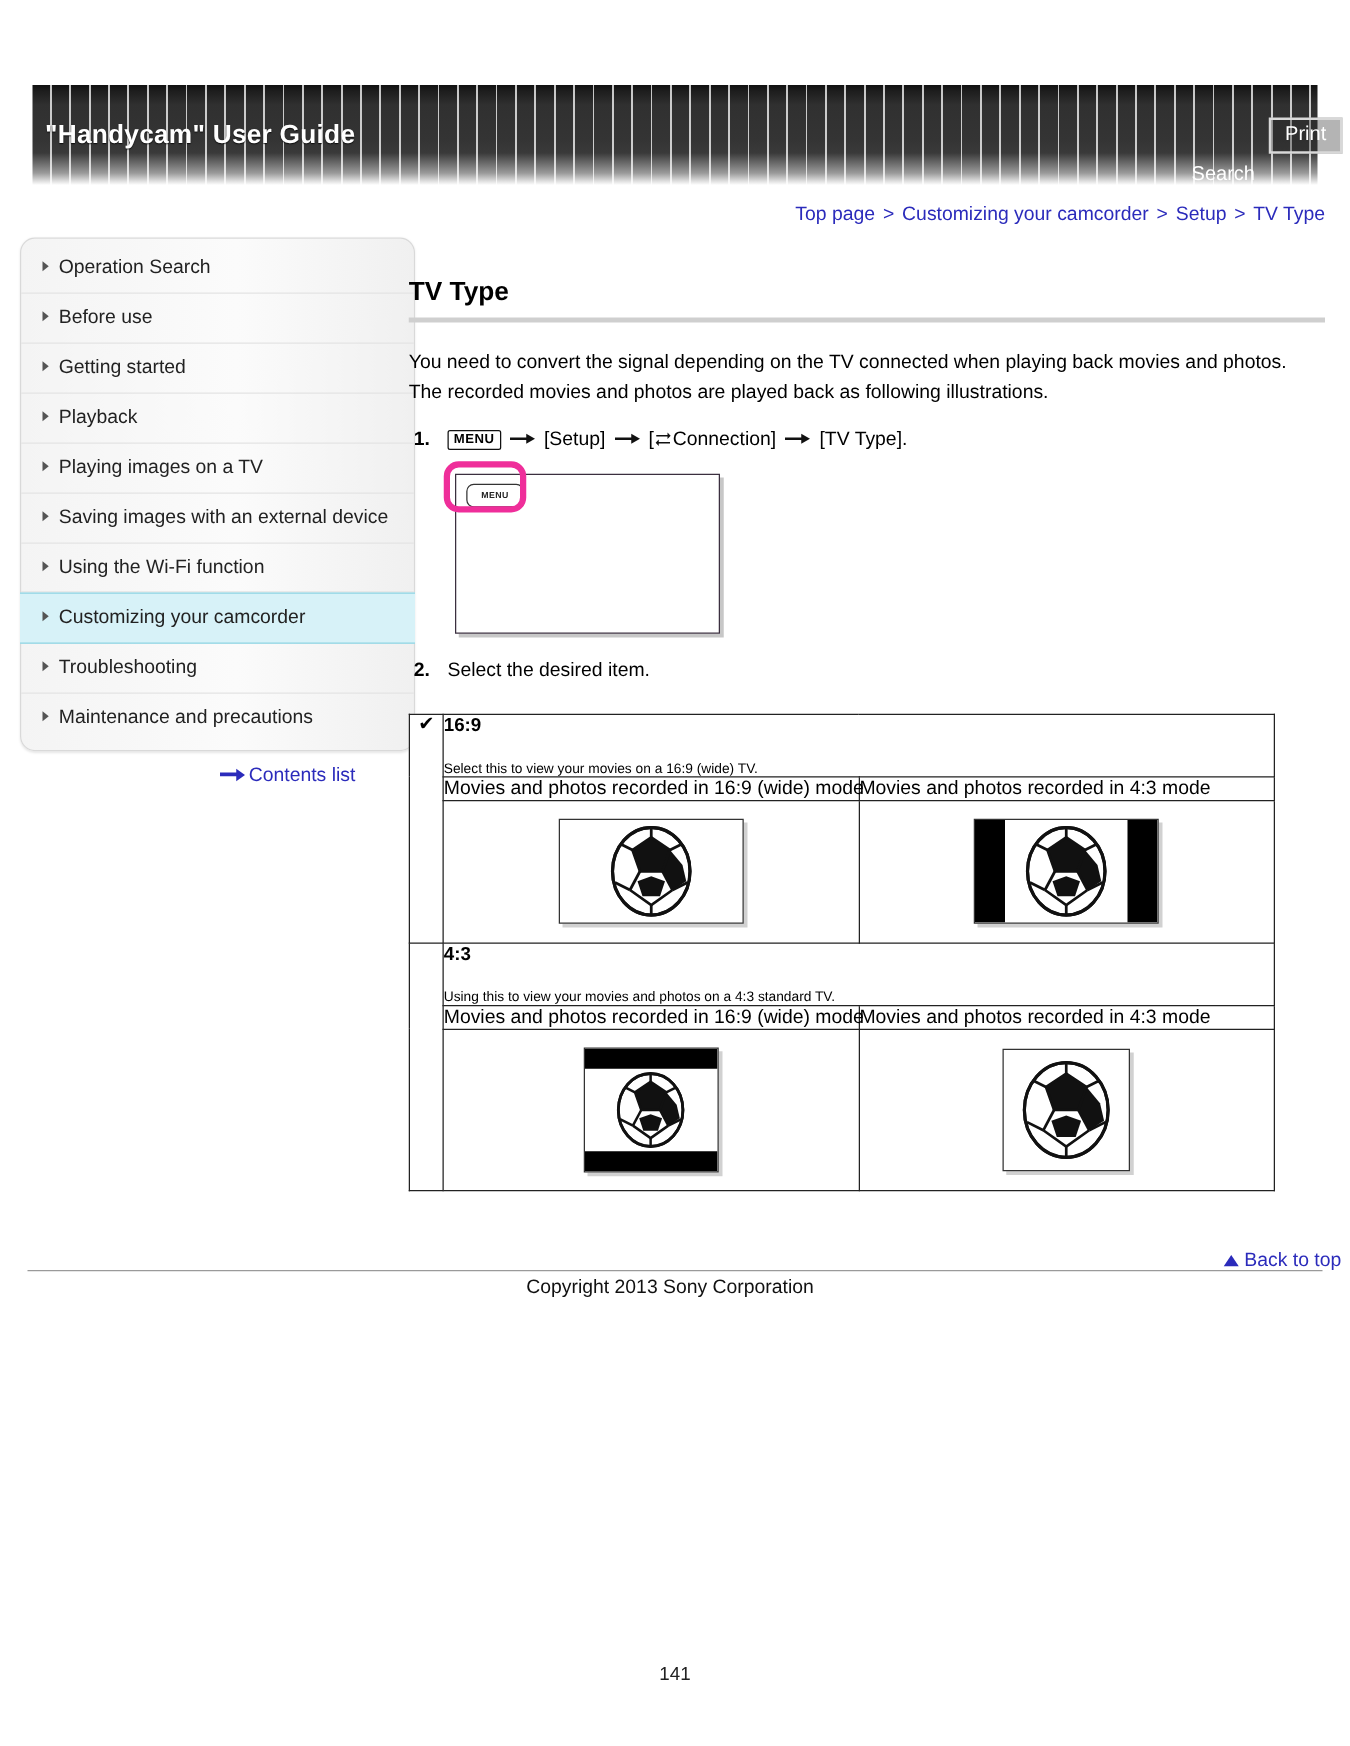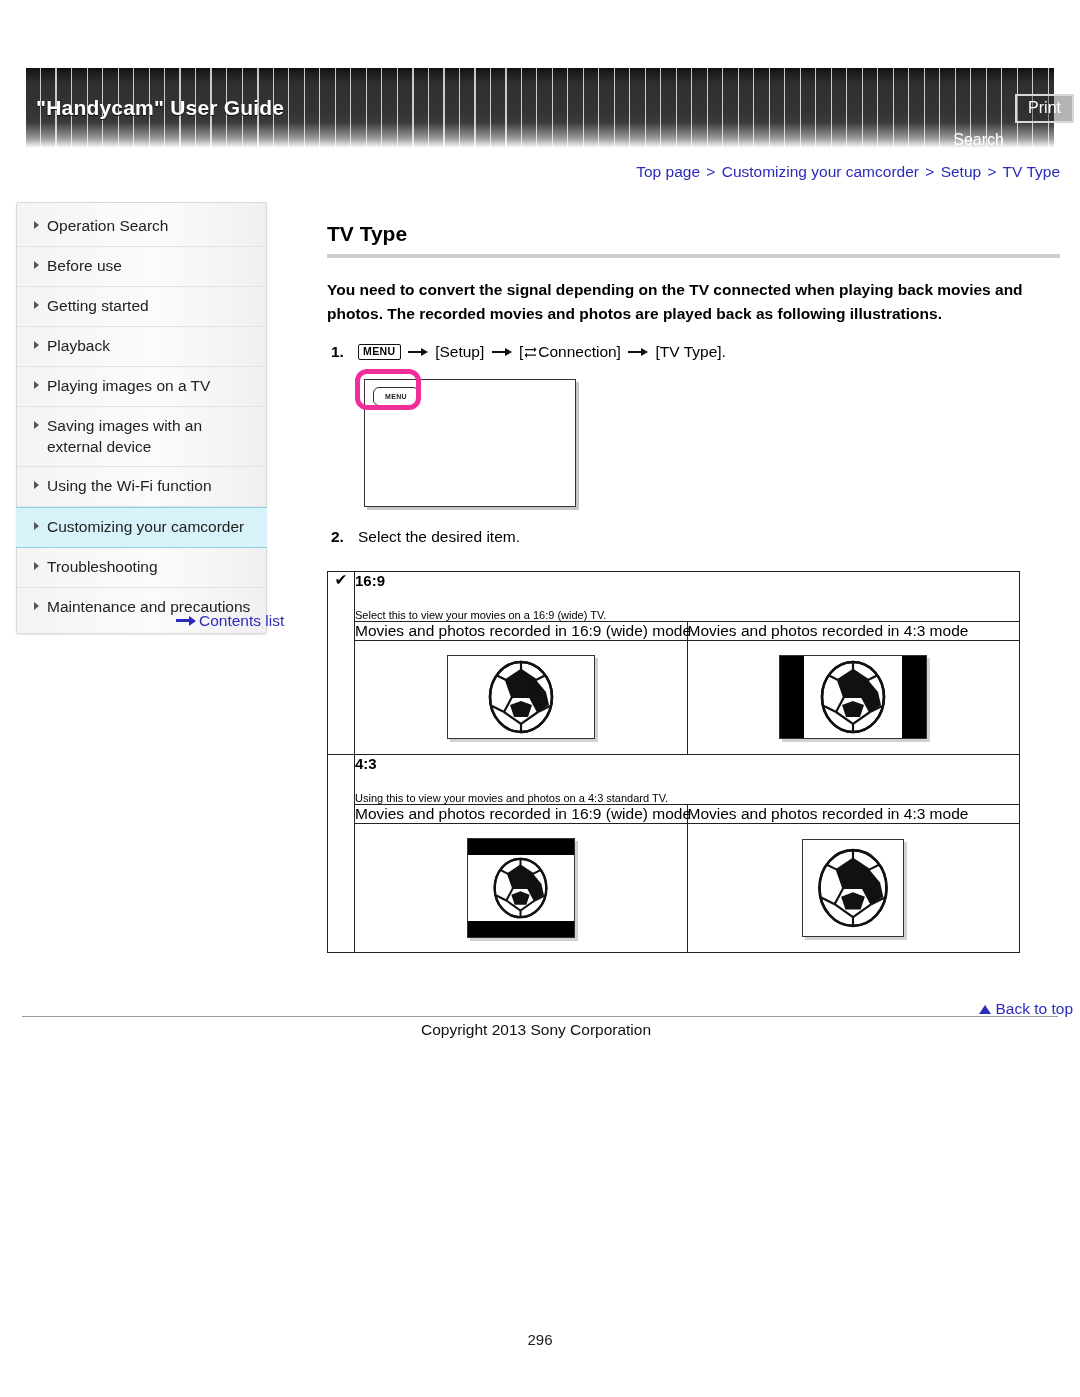--- a/index.html
+++ b/index.html
@@ -81,28 +81,27 @@
     white-space: nowrap;
   }
   #breadcrumb .crumb { color: #2b2bbb; }
   #breadcrumb .sep { color: #2b2bbb; padding: 0 2px; }
 
   
   #sidebar {
     position: absolute;
     left: 16px;
     top: 190px;
-    width: 251px;
+    width: 316px;
     border: 1px solid #d9d9d9;
-    border-radius: 2px;
+    border-radius: 12px;
     background: linear-gradient(to right, #f4f4f4 0%, #fbfbfb 55%, #f0f0f0 100%);
     box-shadow: 0 1px 2px rgba(0,0,0,0.10);
     padding: 4px 0 6px 0;
     box-sizing: border-box;
-    margin-top: 12px;
   }
   .nav-item {
     position: relative;
     padding: 9px 10px 9px 30px;
     font-size: 15.5px;
     color: #222;
     border-bottom: 1px solid #e3e3e3;
     line-height: 1.35;
     cursor: pointer;
   }
@@ -174,21 +173,20 @@
   }
   #title-rule {
     height: 4px;
     background: #cfcfcf;
     margin-bottom: 20px;
   }
   #intro-p {
     font-size: 15.5px;
     line-height: 1.55;
     margin: 0 0 14px 0;
-    font-weight: bold;
   }
 
   .step {
     position: relative;
     padding-left: 31px;
     font-size: 15.5px;
     line-height: 1.6;
     margin-bottom: 4px;
   }
   .step .num {
@@ -651,13 +649,13 @@
     </tr>
   </tbody>
     </table>
 </div>
 
 <div id="back-to-top">
   <span class="tri"></span><span>Back to top</span>
 </div>
 <div id="footer-rule"></div>
 <div id="copyright">Copyright 2013 Sony Corporation</div>
-<div id="page-number">296</div>
+<div id="page-number">141</div>
 
 </body></html>

